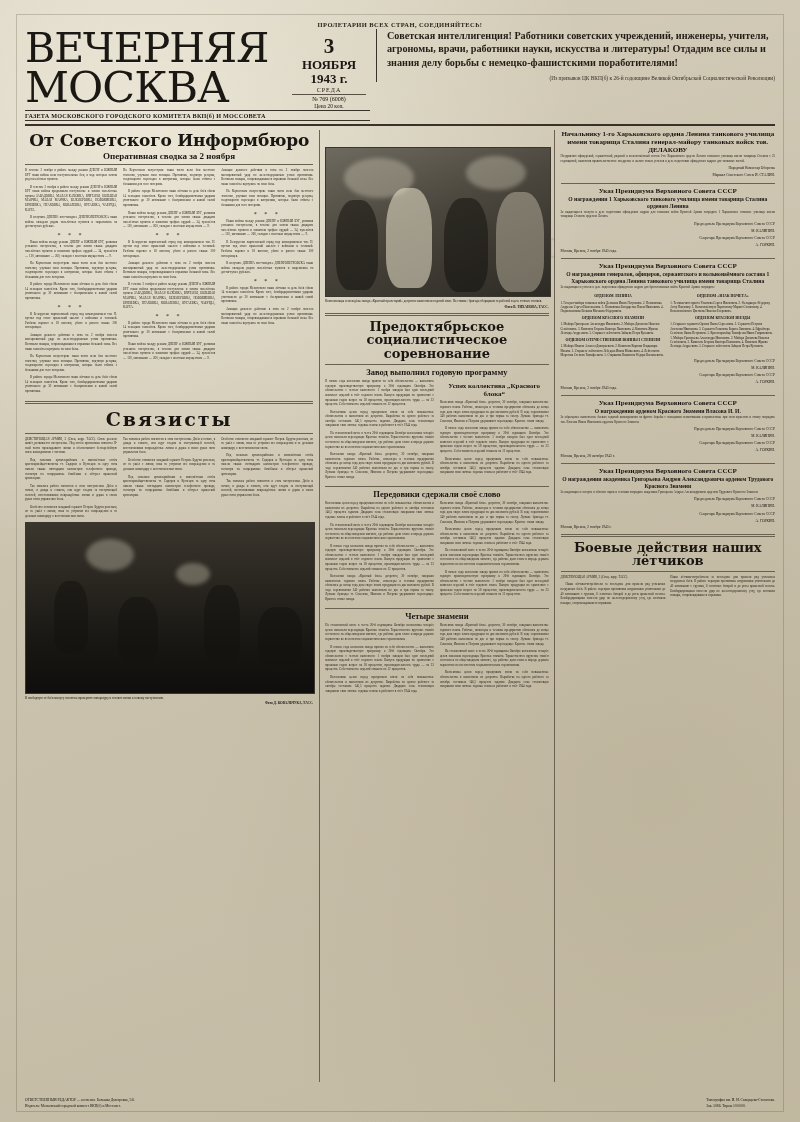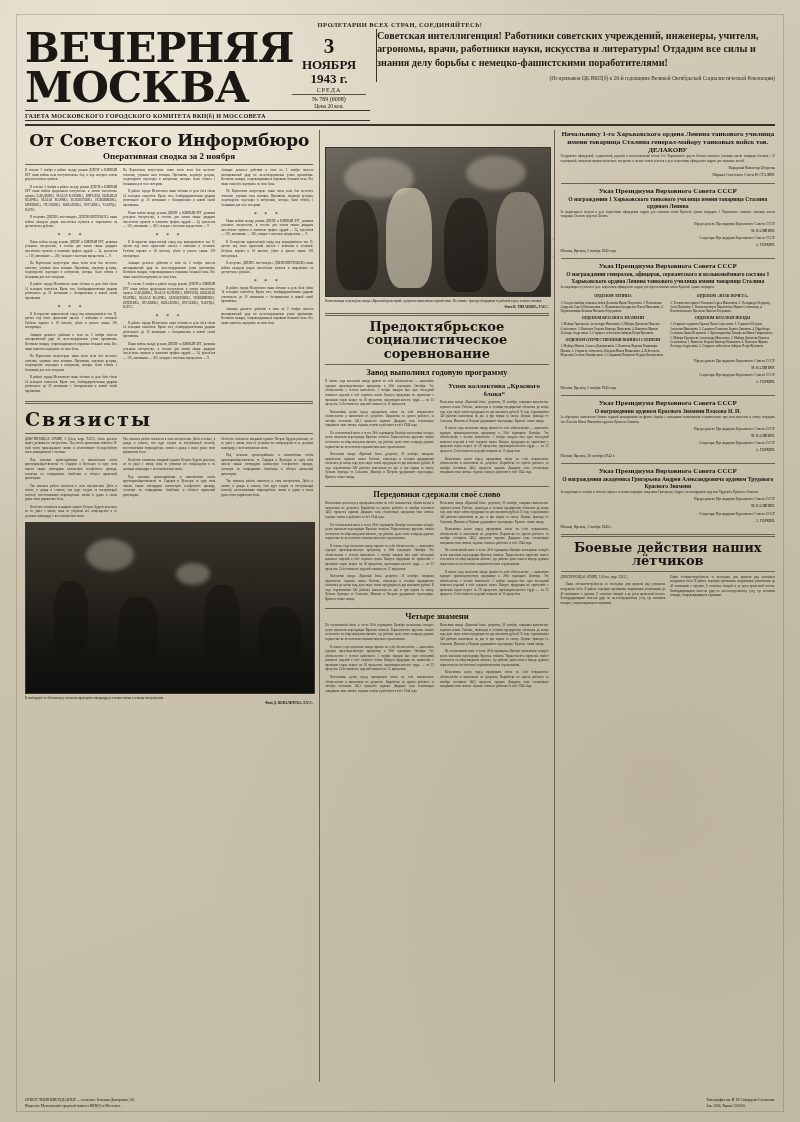--- a/index.html
+++ b/index.html
@@ -32,41 +32,41 @@
   .slogan{
     text-align:center;font-size:6.5px;font-weight:bold;letter-spacing:.4px;
     margin:0 0 1px 0;color:#2a241c;
   }
   .masthead{
     display:flex;align-items:flex-start;border-bottom:2px solid #3a3228;padding-bottom:3px;
   }
   .mast-left{width:345px;flex:0 0 345px;position:relative;}
   .mast-title{
     font-family:"DejaVu Serif", serif;
-    font-weight:bold;
+    font-weight:normal;
     font-size:41px;line-height:.93;
     letter-spacing:-1px;
     color:#1b1712;
     text-shadow:0 1px 0 rgba(255,255,255,.25);
   }
   .mast-title .l2{ font-size:43px; display:block; }
   .mast-sub{
     font-size:6.2px;font-weight:bold;letter-spacing:.2px;margin-top:3px;
     border-top:1px solid #3a3228;border-bottom:1px solid #3a3228;padding:1px 0;
   }
   .mast-date{
     position:absolute;right:4px;top:6px;width:74px;text-align:center;line-height:1.1;
   }
   .mast-date .big{font-size:21px;font-weight:bold;}
   .mast-date .ym{font-size:13px;font-weight:bold;}
   .mast-date .dow{font-size:6px;letter-spacing:1px;}
   .mast-date .num{font-size:6px;border-top:1px solid #5a5043;margin-top:1px;padding-top:1px;}
   .mast-date .price{font-size:5.5px;}
   .mast-right{
-    flex:1;border-left:1px solid #3a3228;margin-left:6px;
+    flex:1;padding-left:10px;border-left:1px solid #3a3228;margin-left:6px;
   }
   .appeal{
     font-size:10.2px;line-height:1.32;font-weight:bold;color:#221d16;
     text-align:left;
   }
   .appeal-src{
     font-size:5.4px;text-align:right;margin-top:6px;line-height:1.2;color:#362f25;
   }
   
   .body-wrap{display:flex;margin-top:4px;height:952px;}
@@ -116,21 +116,21 @@
   .decree{margin-bottom:5px;}
   .decree .t{font-size:7px;font-weight:bold;text-align:center;line-height:1.15;}
   .decree .t2{font-size:5.6px;font-weight:bold;text-align:center;line-height:1.2;margin-top:1px;}
   .decree .sig{font-size:3.6px;text-align:right;line-height:1.4;margin-top:2px;}
   .decree .place{font-size:3.6px;margin-top:1px;}
   .award-list{font-size:3.05px;line-height:1.45;}
   .award-list .ttl{font-weight:bold;text-align:center;font-size:3.8px;margin:2px 0 1px;}
   .two{display:flex;gap:5px;}
   .two>div{flex:1;}
   .connect-hdr{
-    font-family:"DejaVu Serif",serif;font-size:19px;font-weight:bold;text-align:left;
+    font-family:"DejaVu Serif",serif;font-size:19px;font-weight:bold;text-align:center;
     letter-spacing:2px;margin:3px 0 2px;
   }
   .footer{
     position:absolute;left:8px;right:8px;bottom:2px;
     display:flex;justify-content:space-between;font-size:3.6px;
   }
   .foot-left{line-height:1.5;}
   .ghost{
     position:absolute;left:120px;top:240px;font-size:52px;color:rgba(90,80,60,.10);
     font-weight:bold;letter-spacing:4px;pointer-events:none;

